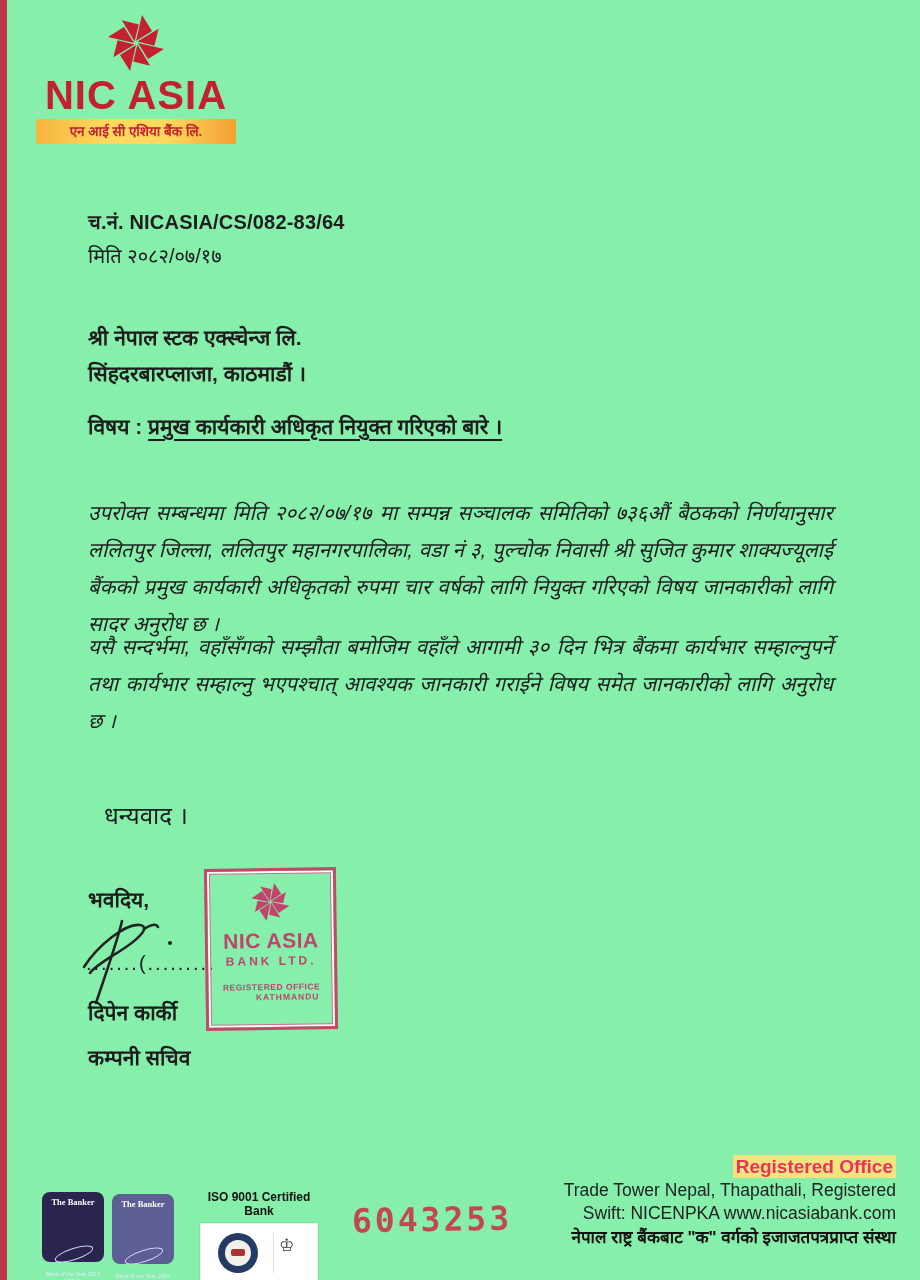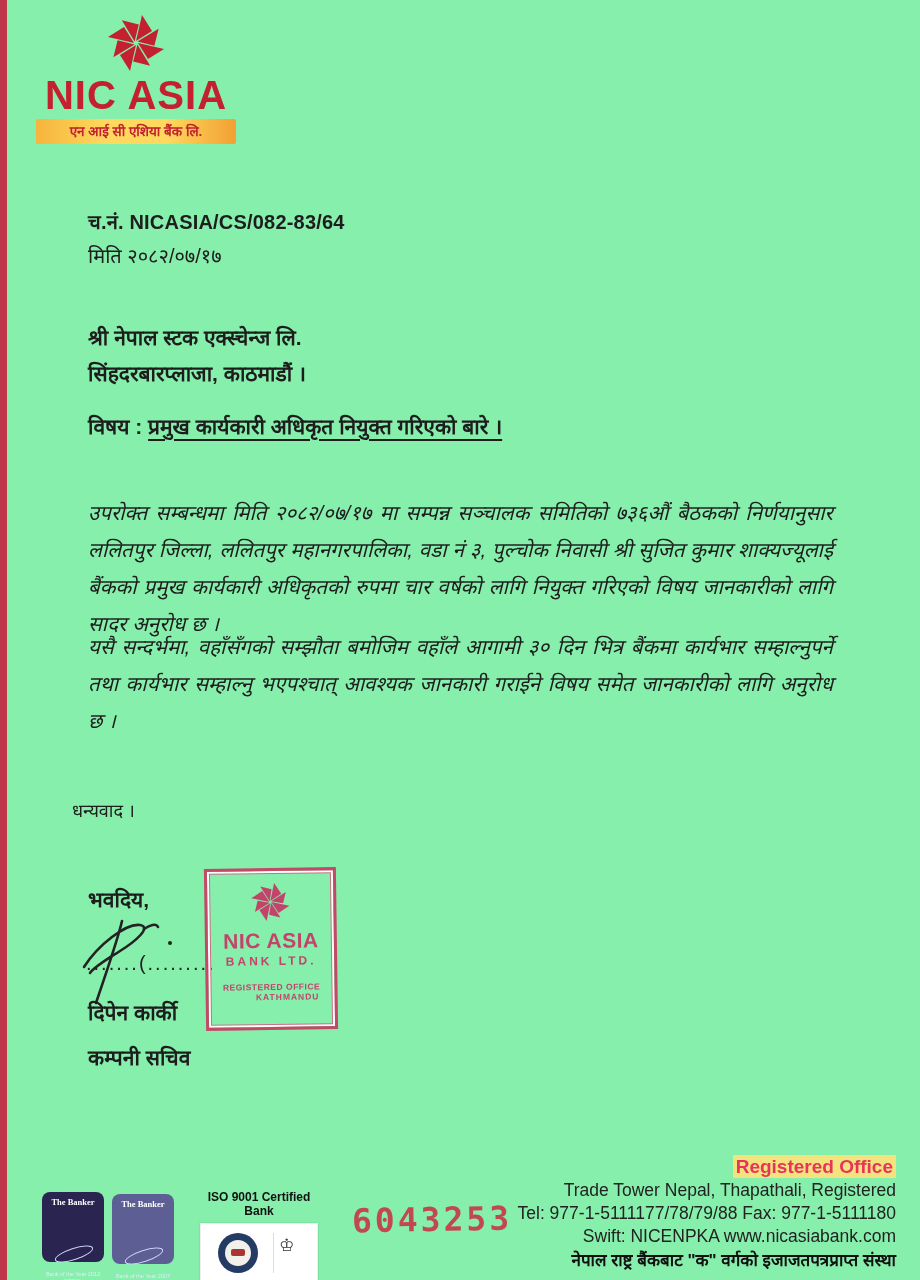--- a/index.html
+++ b/index.html
@@ -29,21 +29,21 @@
   .recipient{position:absolute;left:88px;top:320px;font-size:21px;line-height:36px;font-weight:bold;}
 
   
   .subject{position:absolute;left:88px;top:412px;font-size:21px;font-weight:bold;}
   .subject .sub-text{text-decoration:underline;text-underline-offset:5px;}
 
   
   .para{position:absolute;left:88px;width:745px;font-size:20.5px;line-height:37px;text-align:justify;font-style:italic;}
   .para1{top:494px;}
   .para2{top:628px;}
-  .thanks{position:absolute;left:72px;top:798px;font-size:18px;}
+  .thanks{position:absolute;left:104px;top:798px;font-size:24px;}
 
   
   .salutation{position:absolute;left:88px;top:885px;font-size:21px;font-weight:bold;text-align:right;}
   .sig-svg{position:absolute;left:78px;top:915px;}
   .dots{position:absolute;left:86px;top:952px;font-size:20px;letter-spacing:2px;color:#222;}
   .sig-name{position:absolute;left:88px;top:998px;font-size:21px;font-weight:bold;}
   .sig-title{position:absolute;left:88px;top:1043px;font-size:21px;font-weight:bold;}
 
   
   .stamp{
@@ -235,17 +235,16 @@
       <div class="iso-crown"></div>
     </div>
 
   </div>
 
   <div class="stamp-number">6043253</div>
 
   <div class="footer-right">
     <div><span class="reg-office">Registered Office</span></div>
     <div class="addr">Trade Tower Nepal, Thapathali, Registered</div>
-    <div class="tel">Tel: 977-1-5111177/78/79/88 Fax: 977-1-5111180</div>
     <div class="swift">Swift: NICENPKA www.nicasiabank.com</div>
     <div class="license">नेपाल राष्ट्र बैंकबाट "क" वर्गको इजाजतपत्रप्राप्त संस्था</div>
   </div>
 </div>
 
 </body></html>

